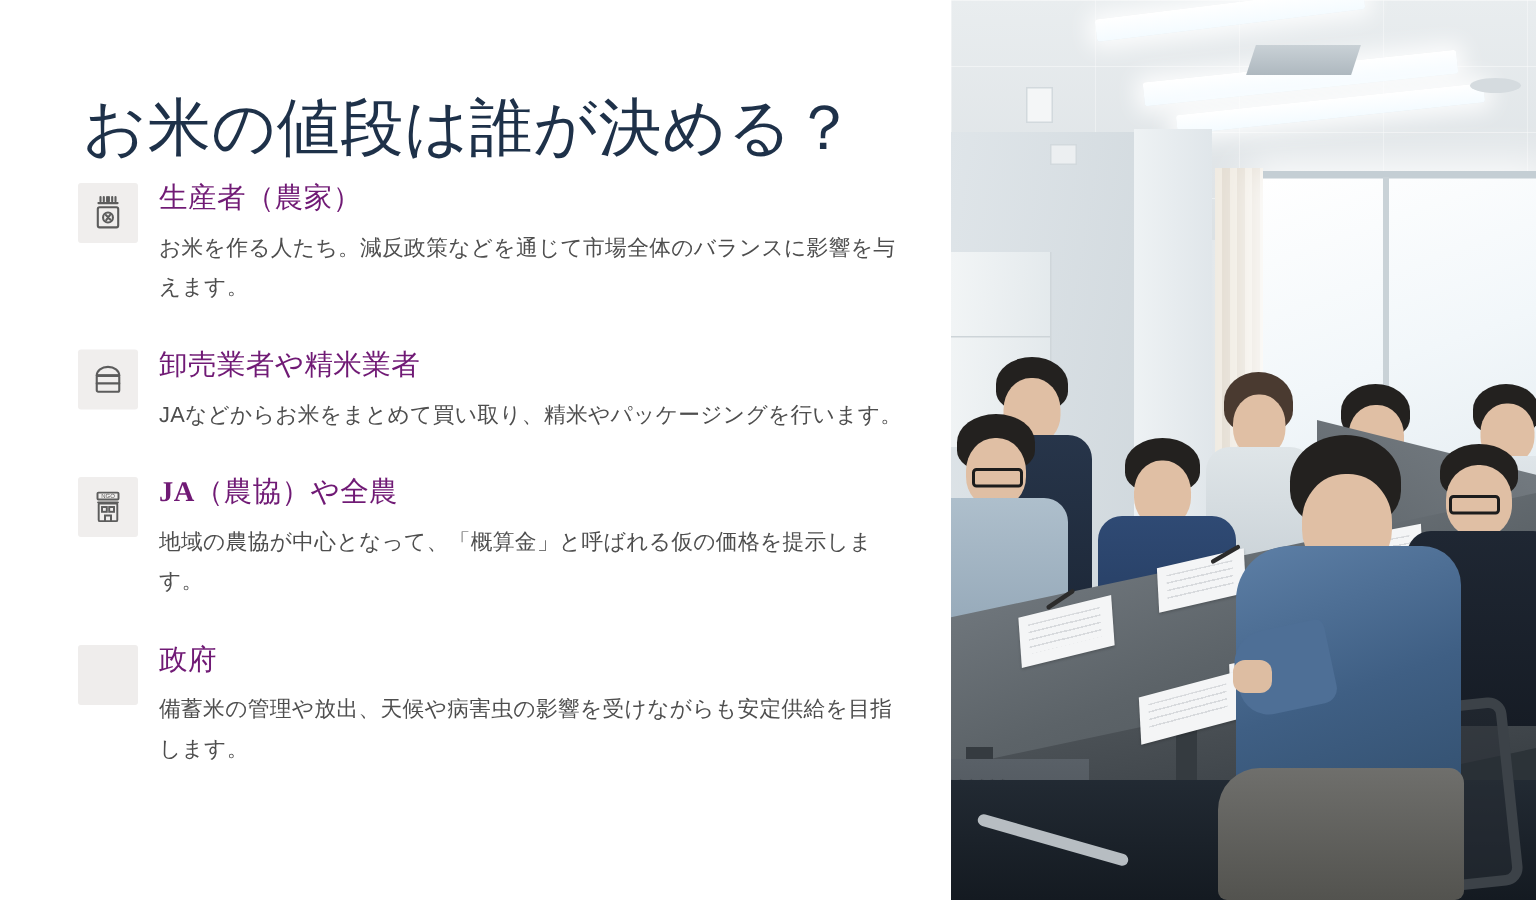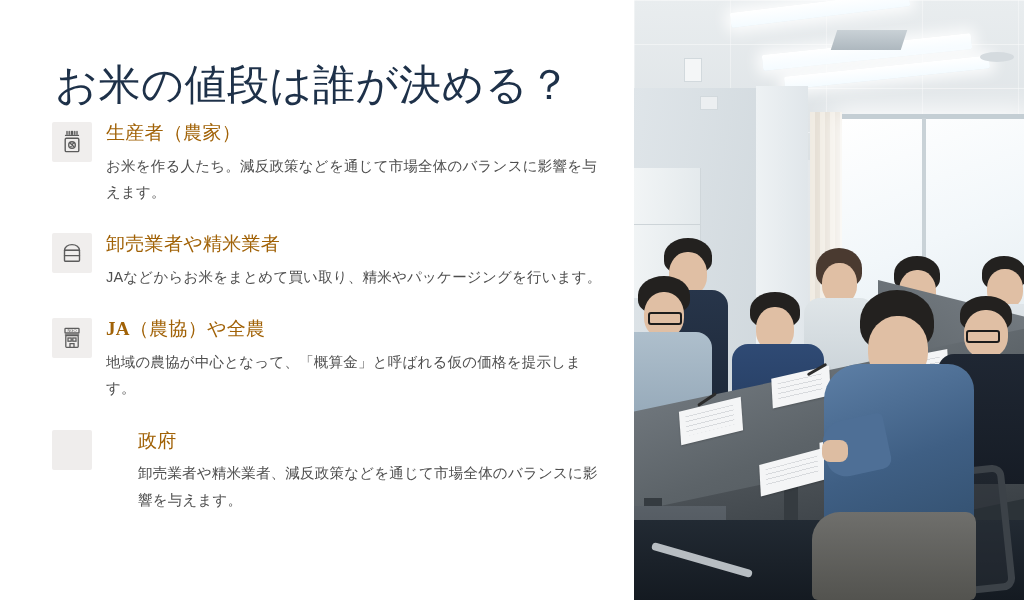--- a/index.html
+++ b/index.html
@@ -48,21 +48,21 @@
     top: 120px;
     width: 556px;
   }
 
   .list-item {
     position: relative;
     display: flex;
     align-items: flex-start;
     margin-bottom: 26px;
   }
-  .list-item:last-child { margin-bottom: 0; gap: 32px; }
+  .list-item:last-child { margin-bottom: 0; }
 
   .item-icon-box {
     flex: 0 0 auto;
     width: 40px;
     height: 40px;
     background: #f0eeed;
     border-radius: 2px;
     display: flex;
     align-items: center;
     justify-content: center;
@@ -73,21 +73,21 @@
 
   .item-body {
     flex: 1 1 auto;
     padding-left: 14px;
     min-width: 0;
   }
 
   .item-heading {
     font-size: 19px;
     line-height: 1.35;
-    color: #a16207;
+    color: #701a75;
     font-weight: 400;
     margin: 0 0 7px 0;
     letter-spacing: 0.3px;
   }
   .item-heading.latin-lead {
     font-family: "Liberation Serif", "DejaVu Serif", serif;
     font-weight: 700;
   }
   .item-heading.latin-lead .jp {
     font-family: "Liberation Sans", "DejaVu Sans", sans-serif;
@@ -390,21 +390,21 @@
         <div class="item-body">
           <div class="item-heading latin-lead"><span>JA</span><span class="jp">（農協）や全農</span></div>
           <p class="item-desc">地域の農協が中心となって、「概算金」と呼ばれる仮の価格を提示します。</p>
         </div>
       </div>
 
       <div class="list-item">
         <div class="item-icon-box blank"></div>
         <div class="item-body">
           <div class="item-heading">政府</div>
-          <p class="item-desc">卸売業者や精米業者、減反政策などを通じて市場全体のバランスに影響を与えます。</p>
+          <p class="item-desc">備蓄米の管理や放出、天候や病害虫の影響を受けながらも安定供給を目指します。</p>
         </div>
       </div>
 
     </div>
   </div>
 
   <div id="photo-panel">
     <div class="scene">
 
       <div class="ceiling">

